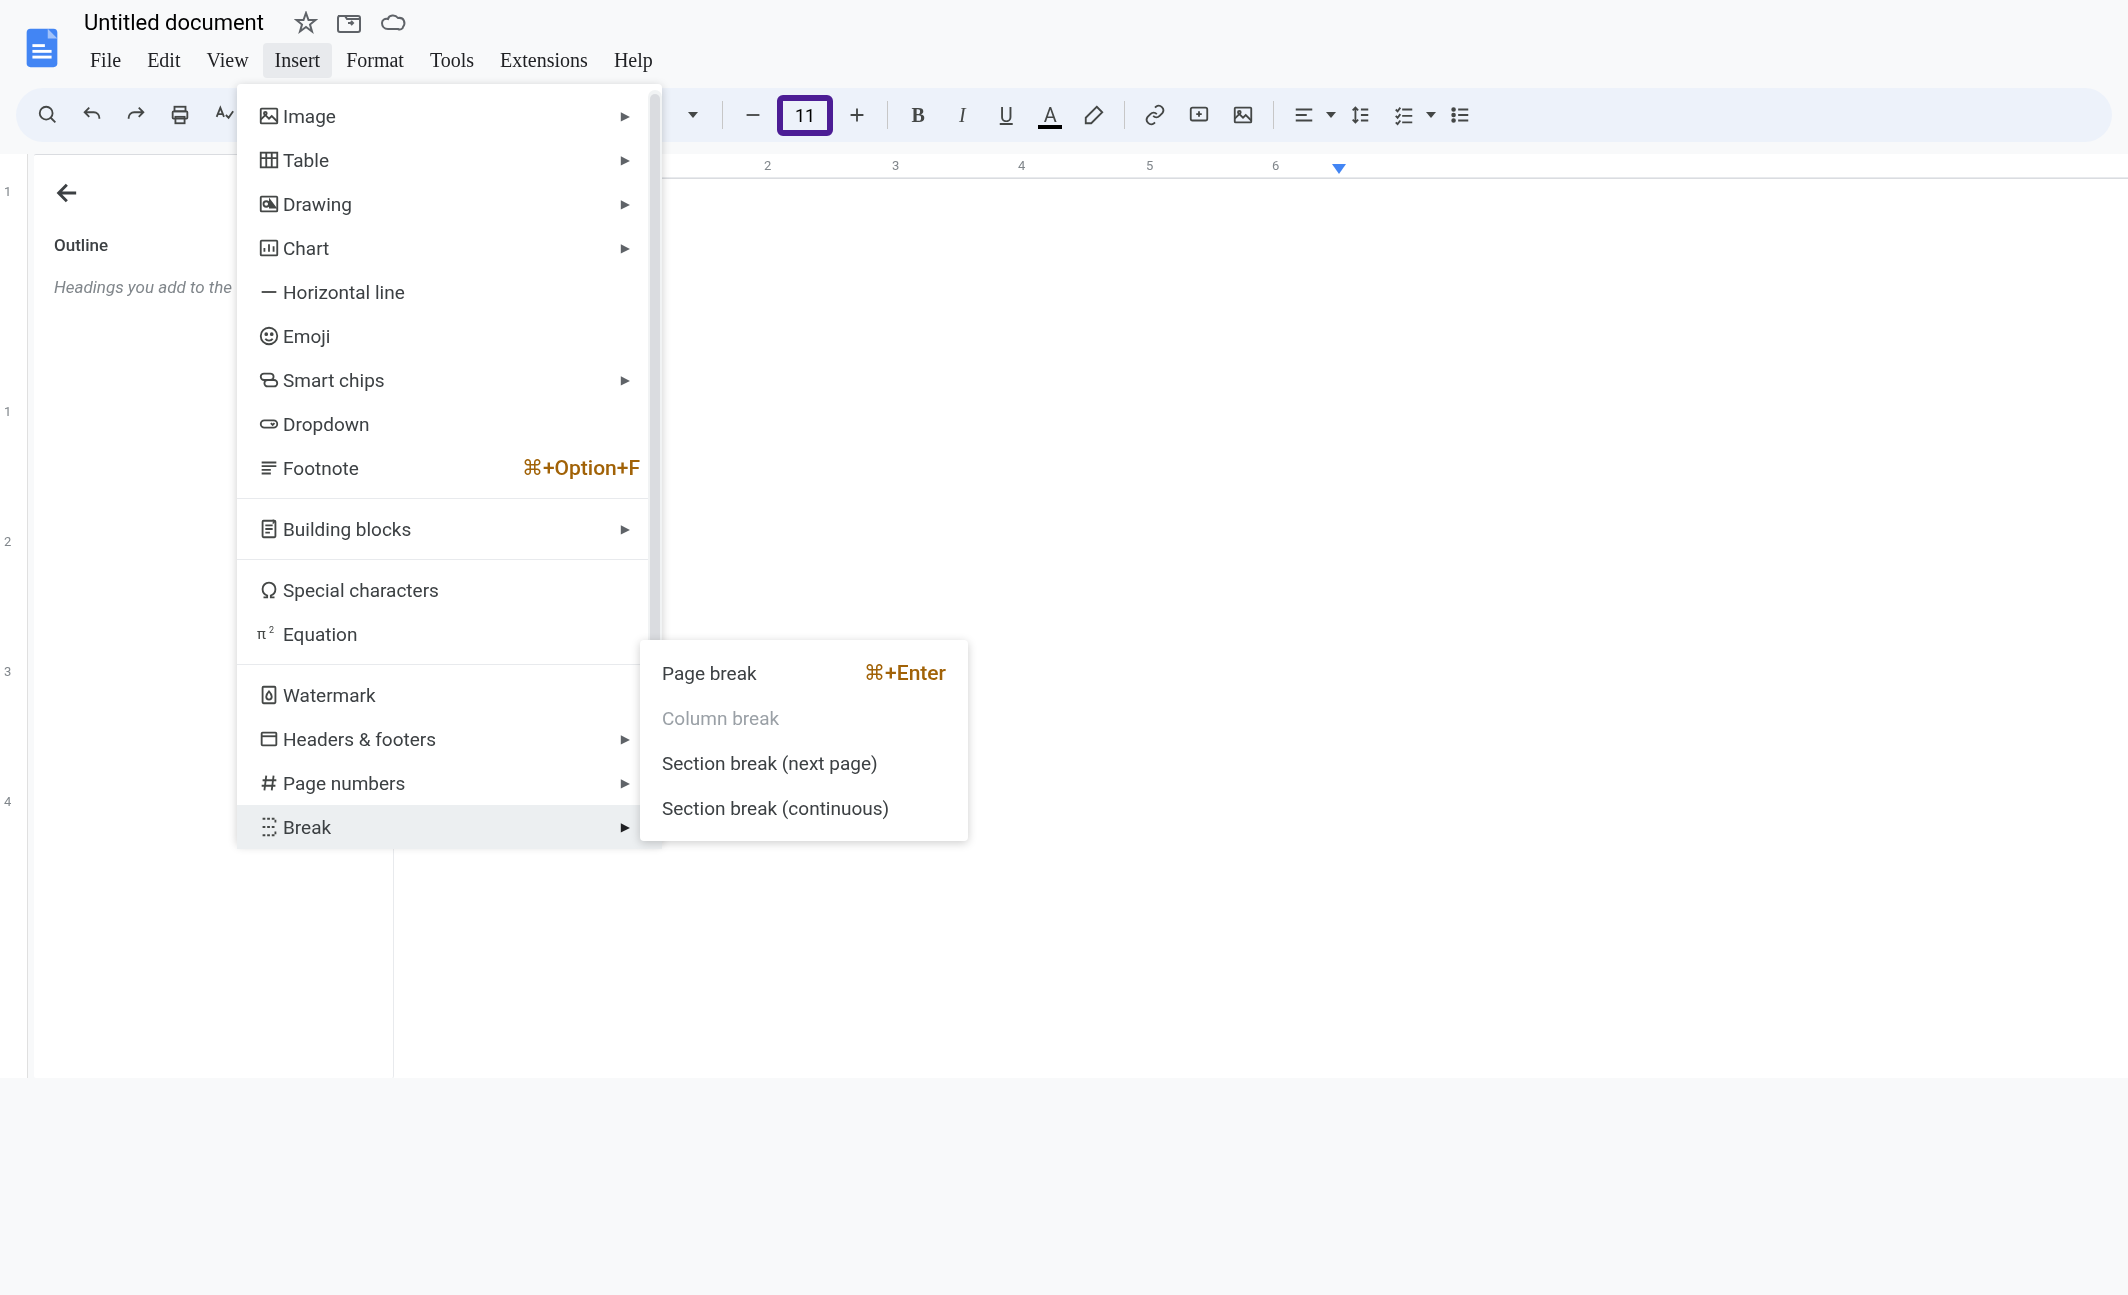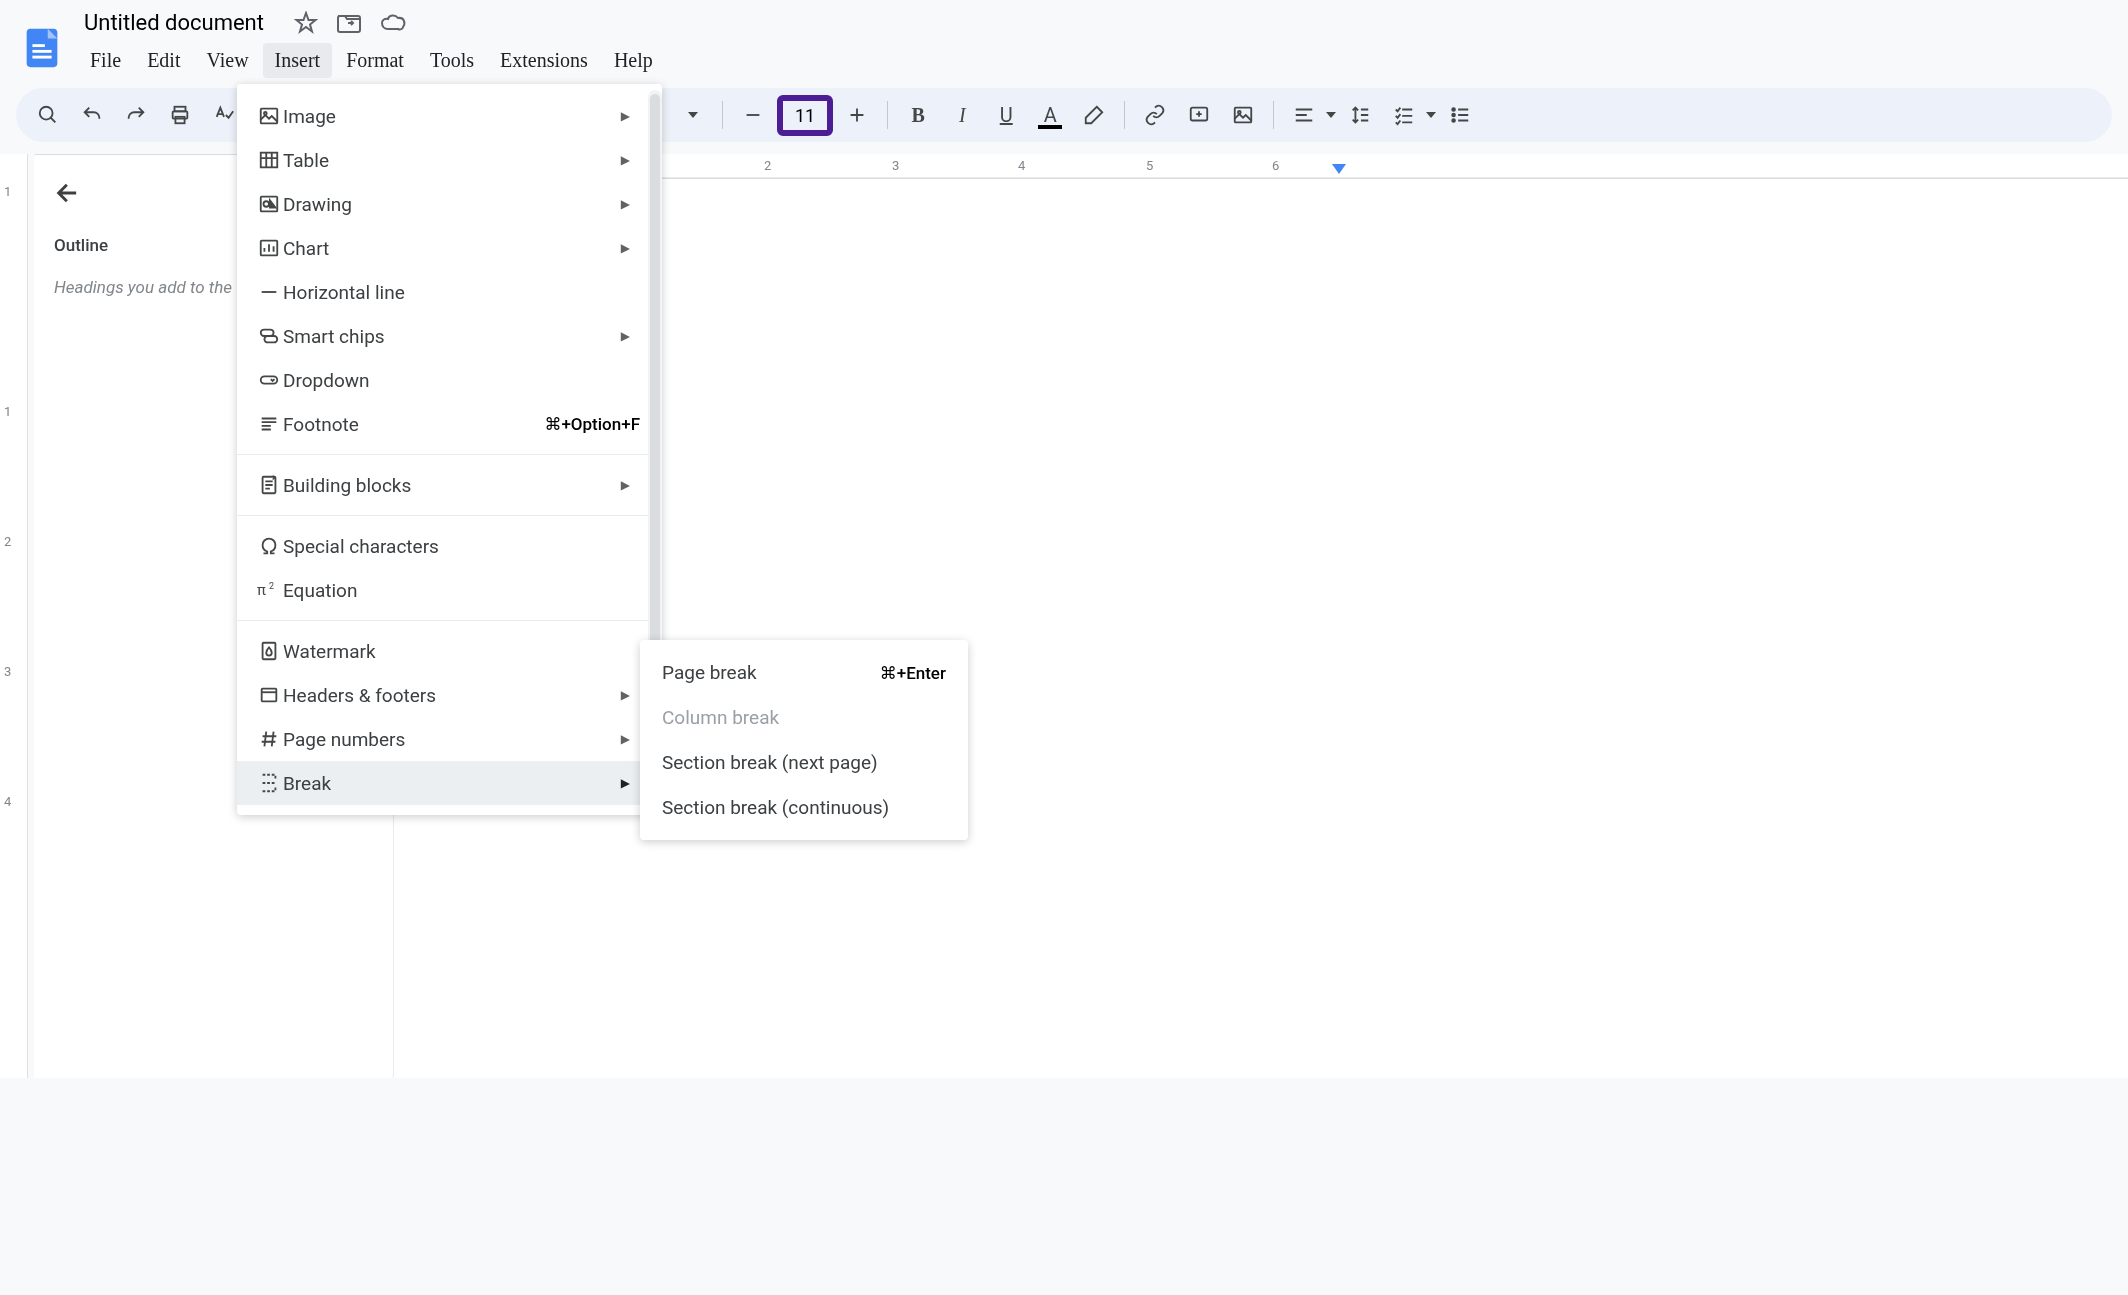--- a/index.html
+++ b/index.html
@@ -48,21 +48,21 @@
 
 .menu { position:absolute; background:#fff; box-shadow:0 2px 10px rgba(0,0,0,0.2); border-radius:4px; z-index:100; padding:10px 0;}
 .menu-main { left:237px; top:84px; width:425px; max-height:760px;}
 .menu-scroll { position:absolute; right:0; top:6px; bottom:6px; width:14px; background:#f1f3f4; border-radius:8px;}
 .menu-scroll-thumb { position:absolute; left:2px; right:2px; top:4px; height:550px; background:#dadce0; border-radius:8px;}
 .menu-item { display:flex; align-items:center; padding:10px 22px 10px 20px; font-size:19px; color:#3c4043; cursor:pointer; gap:2px; position:relative; min-height:42px;}
 .menu-item.highlighted { background:#eceff1;}
 .menu-item.disabled { color:#9aa0a6; cursor:default;}
 .menu-icon { width:24px; height:24px; display:flex; align-items:center; justify-content:center; color:#444746; flex-shrink:0;}
 .menu-label { flex:1; }
-.menu-shortcut { color:#000000; font-size:17px; font-weight:500;}
+.menu-shortcut { color:#a16207; font-size:21px; font-weight:500;}
 .menu-arrow { color:#5f6368; font-size:12px; margin-right:10px;}
 .menu-arrow.dark { color:#202124;}
 .menu-divider { height:1px; background:#e8eaed; margin:8px 0;}
 
 .submenu { left:640px; top:640px; width:328px;}
 .submenu .menu-item { padding:11px 22px;}
 </style>
 </head>
 <body>
 
@@ -299,20 +299,31 @@
       <span class="menu-icon">
         <svg width="22" height="22" viewBox="0 0 24 24" stroke="#444746" stroke-width="2">
           <path d="M4 12h16"></path>
         </svg>
       </span>
       <span class="menu-label">Horizontal line</span>
     </div>
     <div class="menu-item">
       <span class="menu-icon">
         <svg width="22" height="22" viewBox="0 0 24 24" fill="none" stroke="#444746" stroke-width="2">
+          <circle cx="12" cy="12" r="9"></circle>
+          <circle cx="9" cy="10" r="1" fill="#444746"></circle>
+          <circle cx="15" cy="10" r="1" fill="#444746"></circle>
+          <path d="M8 15c1 1.5 2.5 2 4 2s3-.5 4-2"></path>
+        </svg>
+      </span>
+      <span class="menu-label">Emoji</span>
+    </div>
+    <div class="menu-item">
+      <span class="menu-icon">
+        <svg width="22" height="22" viewBox="0 0 24 24" fill="none" stroke="#444746" stroke-width="2">
           <rect x="3" y="5" width="14" height="7" rx="3.5"></rect>
           <rect x="7" y="12" width="14" height="7" rx="3.5"></rect>
         </svg>
       </span>
       <span class="menu-label">Smart chips</span>
       <span class="menu-arrow">▶</span>
     </div>
     <div class="menu-item">
       <span class="menu-icon">
         <svg width="22" height="22" viewBox="0 0 24 24" fill="none" stroke="#444746" stroke-width="2">

